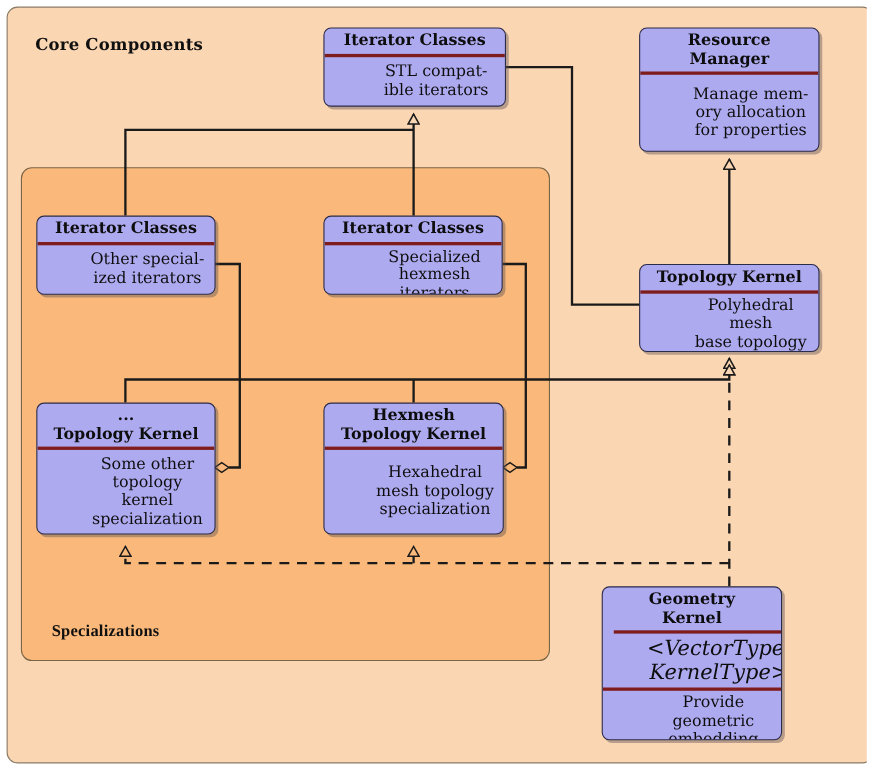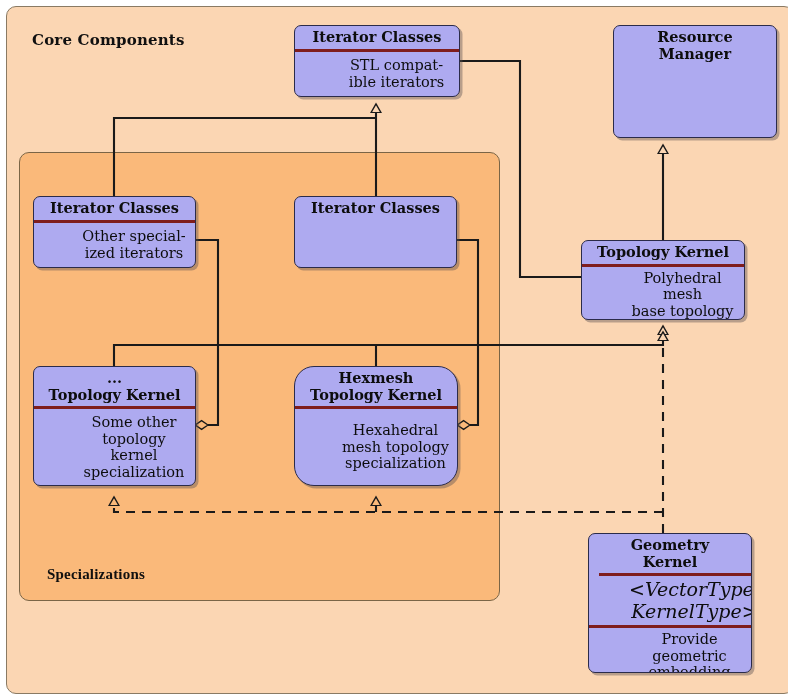--- a/index.html
+++ b/index.html
@@ -136,47 +136,49 @@
 
       <path d="M 376,512 L 376,497" marker-end="url(#hollowTriInner)"></path>
     </g>
   </svg>
 
   <div class="uclass" style="left:294px; top:25px; width:166px; height:72px;">
     <div class="sect title">Iterator Classes</div>
     <div class="sect body">STL compat-<br>ible iterators</div>
   </div>
 
-  <div class="uclass" style="left:613px; top:25px; width:164px; height:113px;">
+  <div class="uclass" style="left:581px; top:25px; width:164px; height:113px;">
     <div class="sect title">Resource<br>Manager</div>
+    <div class="sect body">Manage mem-<br>ory allocation<br>for properties</div>
   </div>
 
   <div class="uclass" style="left:33px; top:196px; width:163px; height:72px;">
     <div class="sect title">Iterator Classes</div>
     <div class="sect body">Other special-<br>ized iterators</div>
   </div>
 
   <div class="uclass" style="left:294px; top:196px; width:163px; height:72px;">
     <div class="sect title">Iterator Classes</div>
+    <div class="sect body">Specialized<br>hexmesh iterators</div>
   </div>
 
   <div class="uclass" style="left:581px; top:240px; width:164px; height:80px;">
     <div class="sect title">Topology Kernel</div>
     <div class="sect body">Polyhedral mesh<br>base topology</div>
   </div>
 
   <div class="uclass" style="left:33px; top:366px; width:163px; height:120px;">
     <div class="sect title">...<br>Topology Kernel</div>
     <div class="sect body">Some other<br>topology kernel<br>specialization</div>
   </div>
 
-  <div class="uclass" style="left:294px; top:366px; width:164px; height:120px;border-radius:20px;">
+  <div class="uclass" style="left:294px; top:366px; width:164px; height:120px;">
     <div class="sect title">Hexmesh<br>Topology Kernel</div>
     <div class="sect body">Hexahedral<br>mesh topology<br>specialization</div>
   </div>
 
-  <div class="uclass" style="left:588px; top:533px; width:164px; height:140px;">
+  <div class="uclass" style="left:547px; top:533px; width:164px; height:140px;">
     <div class="sect title">Geometry<br>Kernel</div>
     <div class="sect tmpl">&lt;VectorType,<br>KernelType&gt;</div>
     <div class="sect body">Provide geometric<br>embedding</div>
   </div>
 
 </div>
 
 </body></html>

